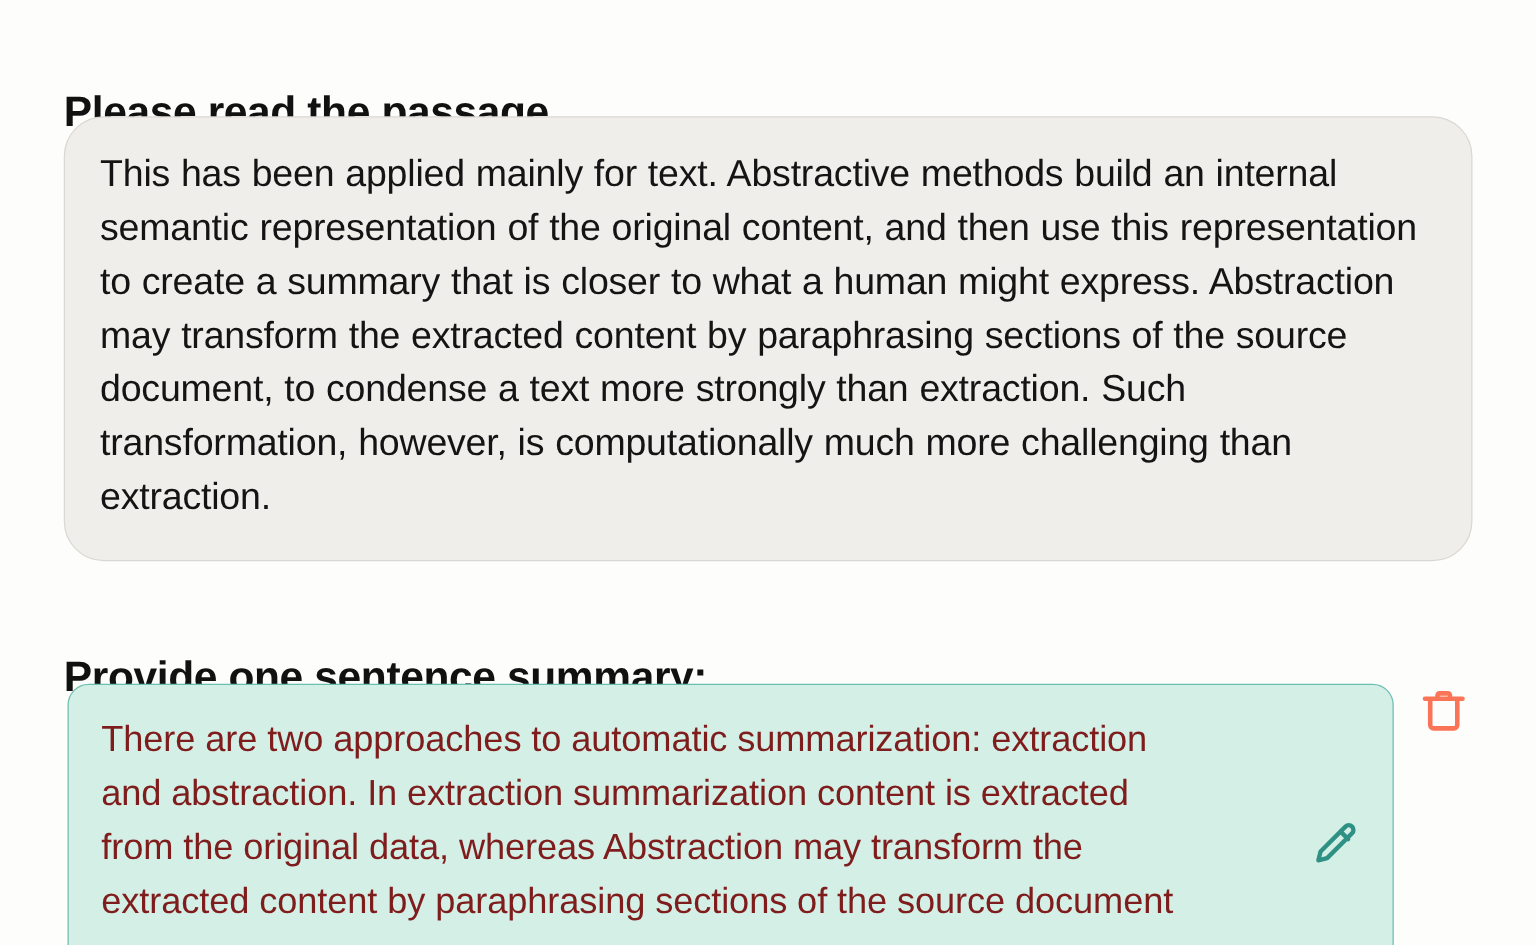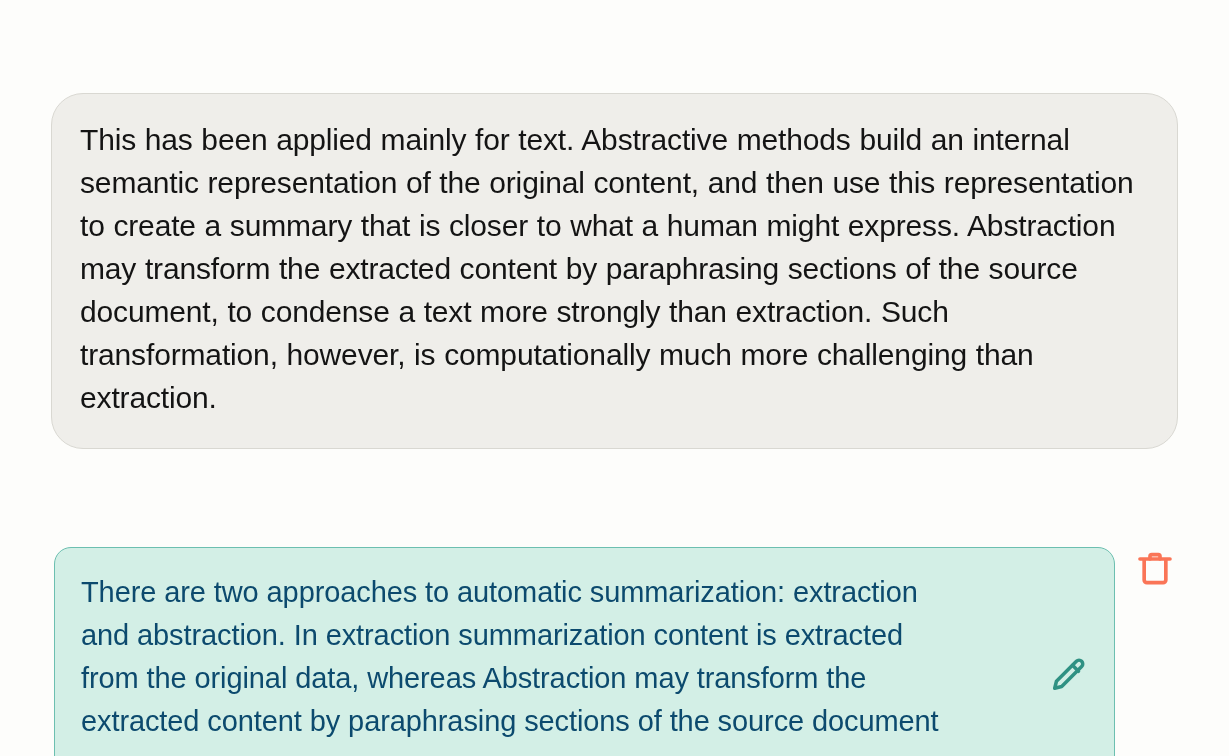--- a/index.html
+++ b/index.html
@@ -66,21 +66,21 @@
     background: #d3efe6;
     border: 1.5px solid #6cbfb0;
     border-radius: 17px;
     padding: 23px 26px 0 26px;
     overflow: hidden;
   }
   .summary-text {
     margin: 0;
     font-size: 29px;
     line-height: 43px;
-    color: #0c4a6e;
+    color: #7f1d1d;
     letter-spacing: -0.1px;
     max-width: 880px;
   }
 
   
   .icon-button {
     position: absolute;
     display: flex;
     align-items: center;
     justify-content: center;
@@ -100,25 +100,27 @@
     top: 652px;
     width: 50px;
     height: 50px;
   }
 </style>
 </head>
 <body>
 
 <div class="page">
 
+  <h2 class="section-heading" id="passage-heading">Please read the passage</h2>
 
   <div class="passage-card">
     <p class="passage-text">This has been applied mainly for text. Abstractive methods build an internal semantic representation of the original content, and then use this representation to create a summary that is closer to what a human might express. Abstraction may transform the extracted content by paraphrasing sections of the source document, to condense a text more strongly than extraction. Such transformation, however, is computationally much more challenging than extraction.</p>
   </div>
 
+  <h2 class="section-heading" id="summary-heading">Provide one sentence summary:</h2>
 
   <div class="summary-card">
     <p class="summary-text">There are two approaches to automatic summarization: extraction and abstraction. In extraction summarization content is extracted from the original data, whereas Abstraction may transform the extracted content by paraphrasing sections of the source document</p>
   </div>
 
   <button class="icon-button" id="delete-button">
     <span>
       <svg width="40" height="40" viewBox="0 0 24 24" fill="none" stroke="#fa7557" stroke-width="2.2" stroke-linecap="round" stroke-linejoin="round">
         <path d="M3 6h18"></path>
         <path d="M9 6V4.4a1 1 0 0 1 1-1h4a1 1 0 0 1 1 1V6"></path>

